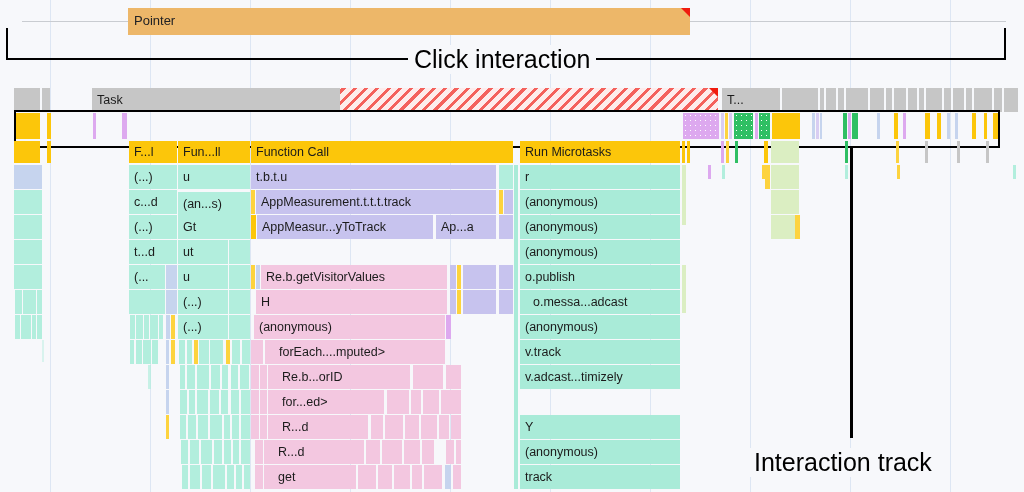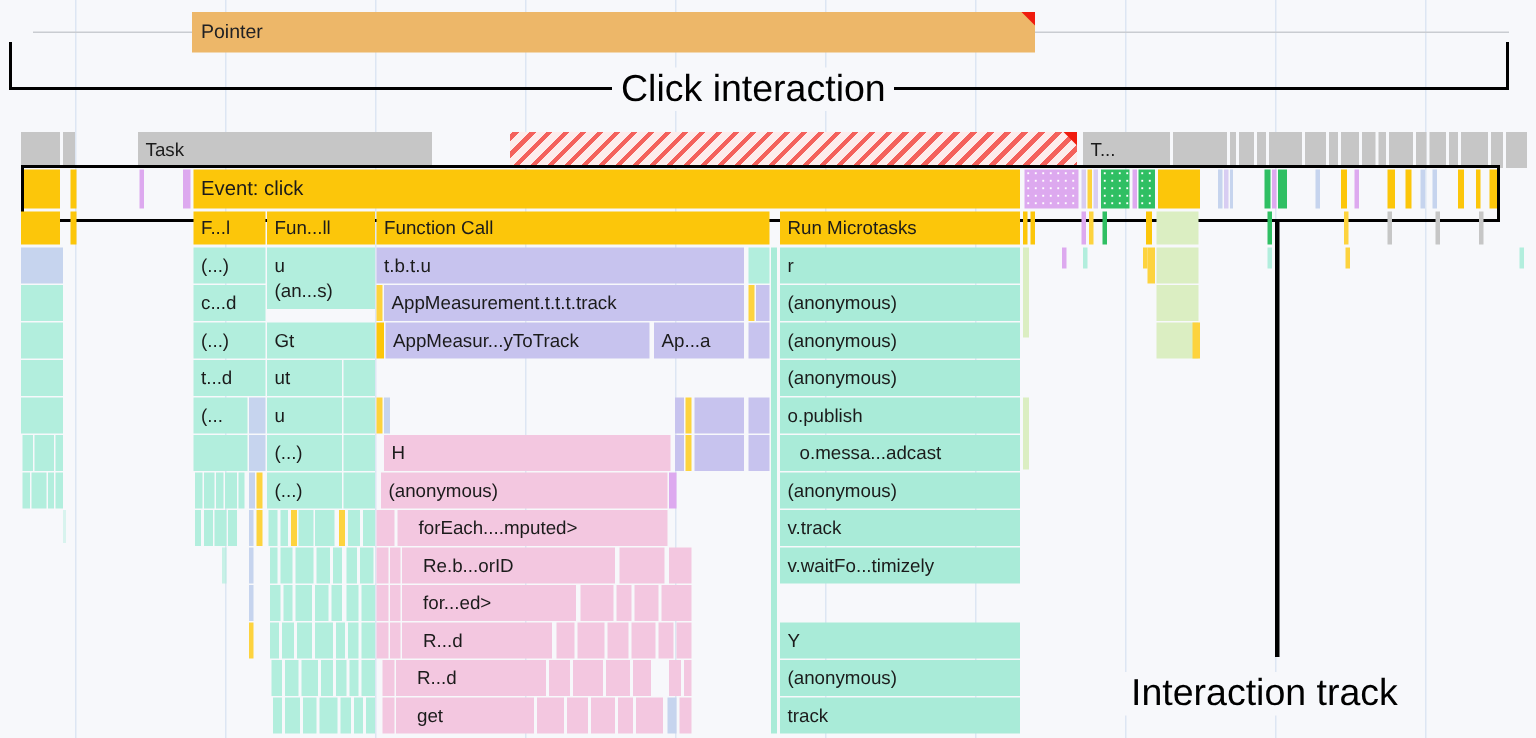--- a/index.html
+++ b/index.html
@@ -89,21 +89,21 @@
   <div class="pointer-bar" style="left:128px;top:8px;width:562px;height:27px;">
     <span>Pointer</span>
   </div>
   <div class="warn-corner" style="left:681px;top:8px;"></div>
 
   <div class="anno-box" style="left:6px;top:28px;width:1000px;height:32px;border-top:none;"></div>
   <div class="anno-text" style="left:408px;top:45px;">Click interaction</div>
 
   <div class="bar c-gray" style="left:14px;top:88px;width:26px;height:24px;"></div>
   <div class="bar c-gray" style="left:42px;top:88px;width:8px;height:24px;"></div>
-  <div class="bar c-gray lbl" style="left:92px;top:88px;width:196px;height:24px;">
+  <div class="bar c-gray lbl" style="left:92px;top:88px;width:248px;height:24px;">
     <span>Task</span>
   </div>
   <div class="bar hatched" style="left:340px;top:88px;width:378px;height:24px;"></div>
   <div class="warn-corner" style="left:709px;top:88px;"></div>
   <div class="bar c-gray lbl" style="left:722px;top:88px;width:58px;height:24px;">
     <span>T...</span>
   </div>
   <div class="bar c-gray" style="left:782px;top:88px;width:36px;height:24px;"></div>
   <div class="bar c-gray" style="left:820px;top:88px;width:4px;height:24px;"></div>
   <div class="bar c-gray" style="left:826px;top:88px;width:10px;height:24px;"></div>
@@ -119,23 +119,20 @@
   <div class="bar c-gray" style="left:953px;top:88px;width:11px;height:24px;"></div>
   <div class="bar c-gray" style="left:966px;top:88px;width:6px;height:24px;"></div>
   <div class="bar c-gray" style="left:974px;top:88px;width:18px;height:24px;"></div>
   <div class="bar c-gray" style="left:994px;top:88px;width:8px;height:24px;"></div>
   <div class="bar c-gray" style="left:1004px;top:88px;width:14px;height:24px;"></div>
 
   <div class="bar c-yellow" style="left:14px;top:113px;width:26px;height:26px;"></div>
   <div class="bar c-yellow" style="left:47px;top:113px;width:4px;height:26px;"></div>
   <div class="bar c-lilac" style="left:93px;top:113px;width:3px;height:26px;"></div>
   <div class="bar c-lilac" style="left:122px;top:113px;width:5px;height:26px;"></div>
-  <div class="bar c-yellow lbl" style="left:129px;top:113px;width:551px;height:26px;line-height:26px;font-size:13.5px;">
-    <span>Event: click</span>
-  </div>
   <div class="bar c-lilac dotted" style="left:683px;top:113px;width:36px;height:26px;"></div>
   <div class="bar c-lavender" style="left:721px;top:113px;width:3px;height:26px;"></div>
   <div class="bar c-yellow2" style="left:725px;top:113px;width:3px;height:26px;"></div>
   <div class="bar c-lavender" style="left:729px;top:113px;width:3px;height:26px;"></div>
   <div class="bar c-green dotted" style="left:734px;top:113px;width:19px;height:26px;"></div>
   <div class="bar c-lilac" style="left:755px;top:113px;width:3px;height:26px;"></div>
   <div class="bar c-green dotted" style="left:759px;top:113px;width:11px;height:26px;"></div>
   <div class="bar c-yellow" style="left:772px;top:113px;width:28px;height:26px;"></div>
   <div class="bar c-blue" style="left:812px;top:113px;width:3px;height:26px;"></div>
   <div class="bar c-lavender" style="left:816px;top:113px;width:3px;height:26px;"></div>
@@ -223,21 +220,21 @@
   <div class="bar c-mint" style="left:152px;top:340px;width:6px;height:24px;"></div>
   <div class="bar c-blue" style="left:166px;top:340px;width:3px;height:24px;"></div>
   <div class="bar c-yellow2" style="left:171px;top:340px;width:4px;height:24px;"></div>
   <div class="bar c-mint" style="left:148px;top:365px;width:3px;height:24px;opacity:.7;"></div>
   <div class="bar c-blue" style="left:166px;top:365px;width:3px;height:24px;"></div>
   <div class="bar c-blue" style="left:166px;top:390px;width:3px;height:24px;"></div>
   <div class="bar c-yellow2" style="left:166px;top:415px;width:3px;height:24px;"></div>
 
   <div class="bar c-mint lbl" style="left:178px;top:165px;width:72px;height:24px;">
     <span>u</span></div>
-  <div class="bar c-mint lbl" style="left:178px;top:182px;width:72px;height:24px;">
+  <div class="bar c-mint lbl" style="left:178px;top:192px;width:72px;height:24px;">
     <span>(an...s)</span></div>
   <div class="bar c-mint lbl" style="left:178px;top:215px;width:72px;height:24px;">
     <span>Gt</span></div>
   <div class="bar c-mint lbl" style="left:178px;top:240px;width:50px;height:24px;">
     <span>ut</span></div>
   <div class="bar c-mint" style="left:229px;top:240px;width:21px;height:24px;"></div>
   <div class="bar c-mint lbl" style="left:178px;top:265px;width:50px;height:24px;">
     <span>u</span></div>
   <div class="bar c-mint" style="left:229px;top:265px;width:21px;height:24px;"></div>
   <div class="bar c-mint lbl" style="left:178px;top:290px;width:50px;height:24px;">
@@ -304,20 +301,22 @@
   <div class="bar c-purple lbl" style="left:257px;top:215px;width:176px;height:24px;">
     <span>AppMeasur...yToTrack</span></div>
   <div class="bar c-purple lbl" style="left:436px;top:215px;width:60px;height:24px;">
     <span>Ap...a</span></div>
   <div class="bar c-purple" style="left:499px;top:215px;width:14px;height:24px;"></div>
 
   <div class="bar c-purple" style="left:540px;top:240px;width:0px;height:24px;"></div>
 
   <div class="bar c-yellow2" style="left:251px;top:265px;width:4px;height:24px;"></div>
   <div class="bar c-blue" style="left:256px;top:265px;width:4px;height:24px;"></div>
+  <div class="bar c-pink lbl" style="left:261px;top:265px;width:186px;height:24px;">
+    <span>Re.b.getVisitorValues</span></div>
   <div class="bar c-purple" style="left:450px;top:265px;width:6px;height:24px;"></div>
   <div class="bar c-yellow2" style="left:457px;top:265px;width:4px;height:24px;"></div>
   <div class="bar c-purple" style="left:463px;top:265px;width:33px;height:24px;"></div>
   <div class="bar c-purple" style="left:499px;top:265px;width:14px;height:24px;"></div>
 
   <div class="bar c-pink lbl" style="left:256px;top:290px;width:191px;height:24px;">
     <span>H</span></div>
   <div class="bar c-purple" style="left:450px;top:290px;width:6px;height:24px;"></div>
   <div class="bar c-yellow2" style="left:457px;top:290px;width:4px;height:24px;"></div>
   <div class="bar c-purple" style="left:463px;top:290px;width:33px;height:24px;"></div>
@@ -389,21 +388,21 @@
     <span>(anonymous)</span></div>
   <div class="bar c-mint2 lbl" style="left:520px;top:265px;width:160px;height:24px;">
     <span>o.publish</span></div>
   <div class="bar c-mint2 lbl" style="left:520px;top:290px;width:160px;height:24px;padding-left:13px;">
     <span>o.messa...adcast</span></div>
   <div class="bar c-mint2 lbl" style="left:520px;top:315px;width:160px;height:24px;">
     <span>(anonymous)</span></div>
   <div class="bar c-mint2 lbl" style="left:520px;top:340px;width:160px;height:24px;">
     <span>v.track</span></div>
   <div class="bar c-mint2 lbl" style="left:520px;top:365px;width:160px;height:24px;">
-    <span>v.waitFo...timizely</span></div>
+    <span>v.adcast...timizely</span></div>
   <div class="bar c-mint2 lbl" style="left:520px;top:415px;width:160px;height:24px;">
     <span>Y</span></div>
   <div class="bar c-mint2 lbl" style="left:520px;top:440px;width:160px;height:24px;">
     <span>(anonymous)</span></div>
   <div class="bar c-mint2 lbl" style="left:520px;top:465px;width:160px;height:24px;">
     <span>track</span></div>
 
   <div class="bar c-mint2" style="left:514px;top:165px;width:4px;height:324px;"></div>
   <div class="bar c-palegreen" style="left:682px;top:165px;width:4px;height:60px;"></div>
   <div class="bar c-palegreen" style="left:682px;top:265px;width:4px;height:48px;"></div>

